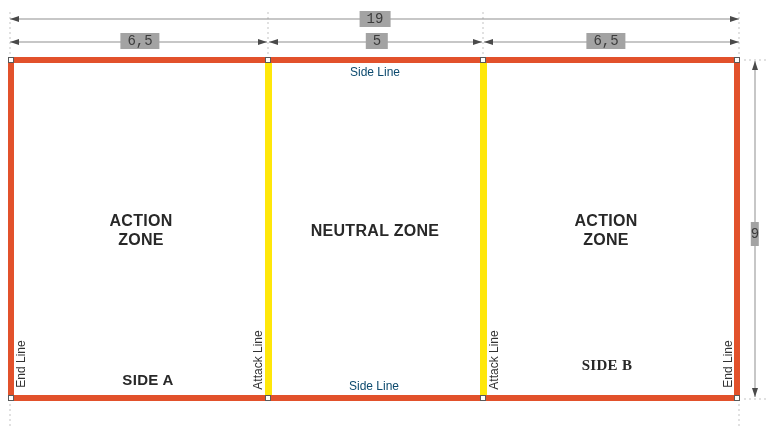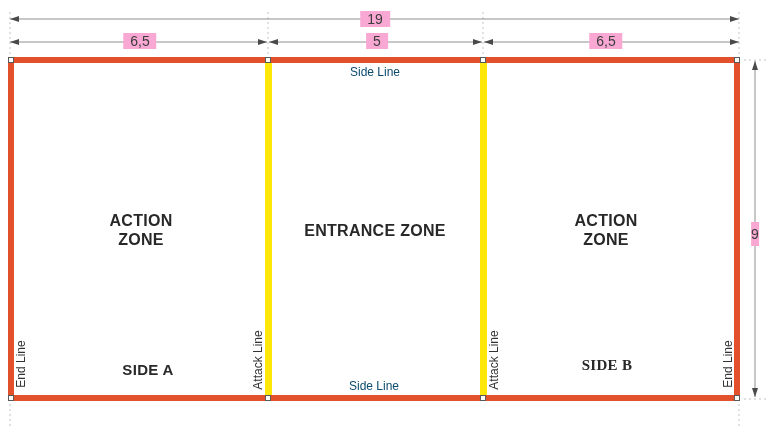--- a/index.html
+++ b/index.html
@@ -43,22 +43,23 @@
   .vlabel {
     position:absolute;
     transform:translate(-50%,-50%) rotate(-90deg);
     white-space:nowrap;
     color:#333333;
     font-size:12px;
   }
   .dimlabel {
     font-size:14px;
     color:#3c3c3c;
-    background:#f9a8d4;
+    background:#a3a3a3;
     padding:0 7px;
+    font-family:Liberation Mono, monospace;
   }
   .sideline { font-size:12px; }
   .zone {
     font-size:16px; font-weight:bold; color:#282828;
     text-align:center; line-height:19px; letter-spacing:0.3px;
   }
   .sidelabel { font-size:15px; font-weight:bold; color:#282828; letter-spacing:0.3px; }
   .entrance  { font-size:15px; font-weight:bold; color:#1e1e1e; letter-spacing:0.5px; }
 </style>
 </head>
@@ -119,22 +120,22 @@
   <span class="center sideline" style="left:374px; top:386px;">Side Line</span>
   <span class="vlabel" style="left:21px;  top:364px;">End Line</span>
   <span class="vlabel" style="left:728px; top:364px;">End Line</span>
   <span class="vlabel" style="left:258px; top:360px;">Attack Line</span>
   <span class="vlabel" style="left:494px; top:360px;">Attack Line</span>
 
   <div class="center zone" style="left:141px; top:230px;">
     <div>ACTION</div>
     <div>ZONE</div>
   </div>
-  <div class="center zone" style="left:375px; top:230px;">ENTRANCE ZONE</div>
+  <div class="center zone" style="left:375px; top:230px;">NEUTRAL ZONE</div>
   <div class="center zone" style="left:606px; top:230px;">
     <div>ACTION</div>
     <div>ZONE</div>
   </div>
 
-  <span class="center sidelabel" style="left:148px; top:369px;">SIDE A</span>
+  <span class="center sidelabel" style="left:148px; top:379px;">SIDE A</span>
   <span class="center sidelabel" style="left:607px; top:365px;font-family:Liberation Serif, serif;">SIDE B</span>
 
 </div>
 
 </body></html>

